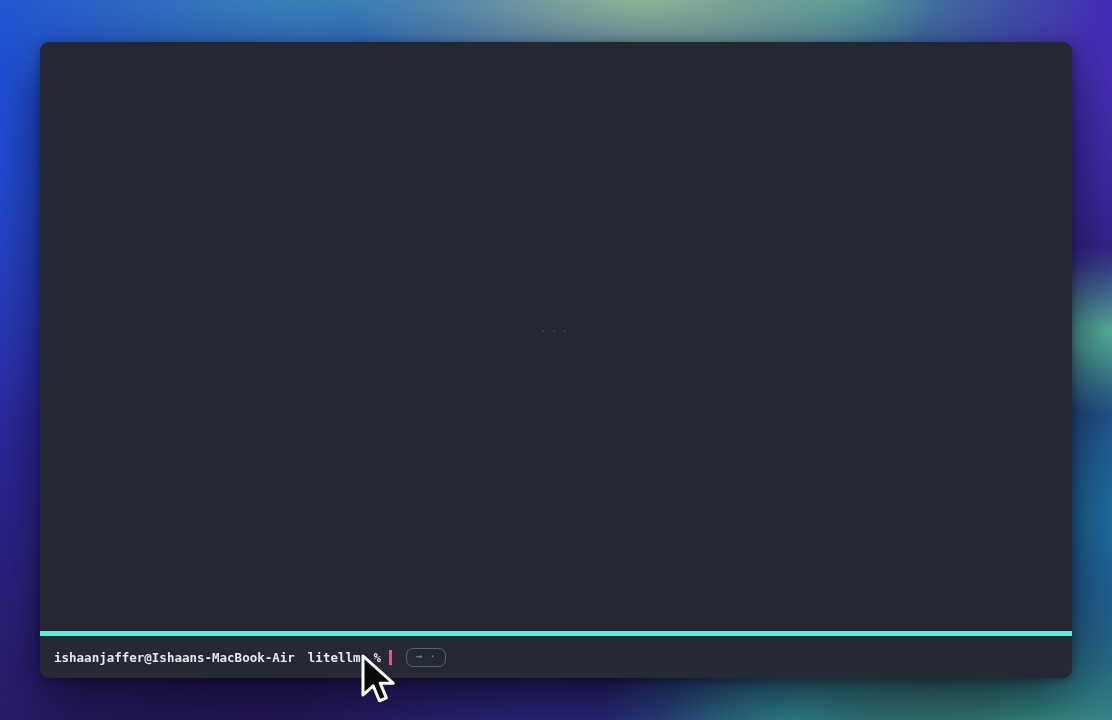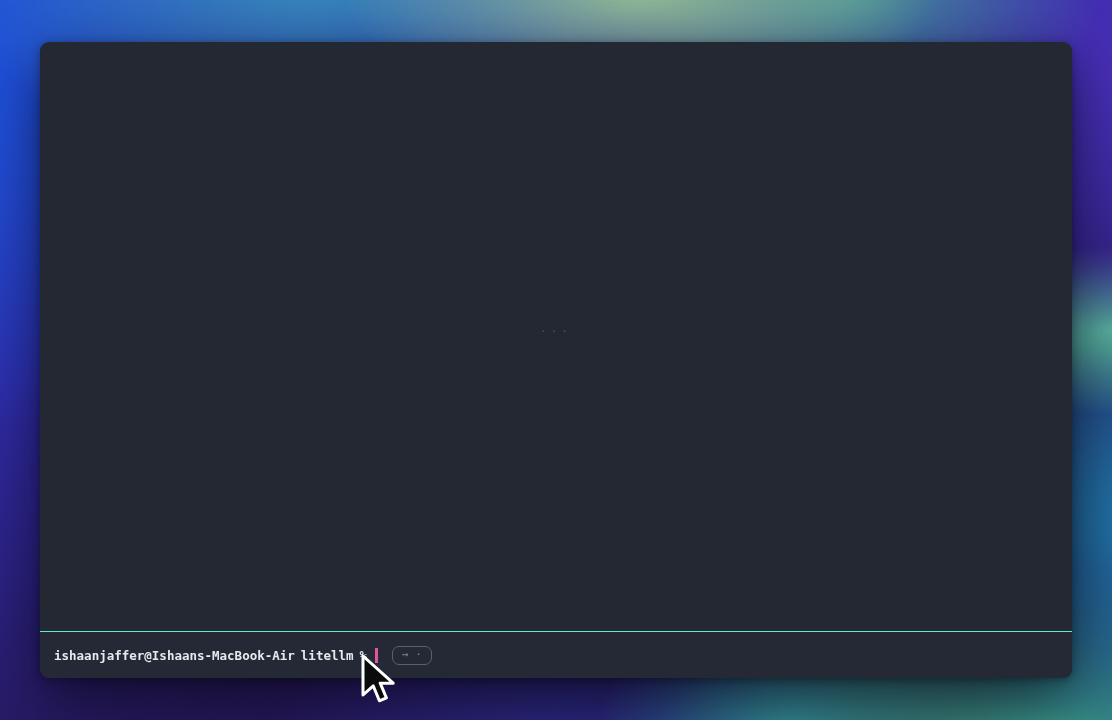--- a/index.html
+++ b/index.html
@@ -28,26 +28,26 @@
     background:#232833; border-radius:9px; overflow:hidden;
     box-shadow:0 22px 60px rgba(0,0,0,0.55), 0 2px 10px rgba(0,0,0,0.35);
   }
   .terminal-output { position:absolute; left:0; top:0; right:0; bottom:47px; }
   .loading-dots {
     position:absolute; left:50%; top:283px; transform:translateX(-50%);
     color:#4a5160; font-size:11px; letter-spacing:4px; user-select:none;
   }
   .prompt-bar {
     position:absolute; left:0; right:0; bottom:0; height:47px;
-    background:#242935; border-top:1px solid #5eead4;
+    background:#242935; border-top:5px solid #5eead4;
     display:flex; align-items:center; padding:0 14px;
     font-size:12.5px; white-space:pre;
   }
   .prompt-seg { color:#e6e9ee; font-weight:bold; }
-  .prompt-seg + .prompt-seg { margin-left:6px; }
+  .prompt-seg + .prompt-seg { margin-left:13px; }
   .caret {
     display:inline-block; width:3px; height:15px; background:#e0569e;
     margin-left:8px; margin-right:2px; vertical-align:middle;
   }
   .suggestion { color:#6f7a8c; font-weight:normal; }
   .tab-hint {
     margin-left:12px; padding:1px 9px 2px 9px;
     border:1px solid #596070; border-radius:7px;
     color:#7b8496; font-size:11px; line-height:14px;
   }

